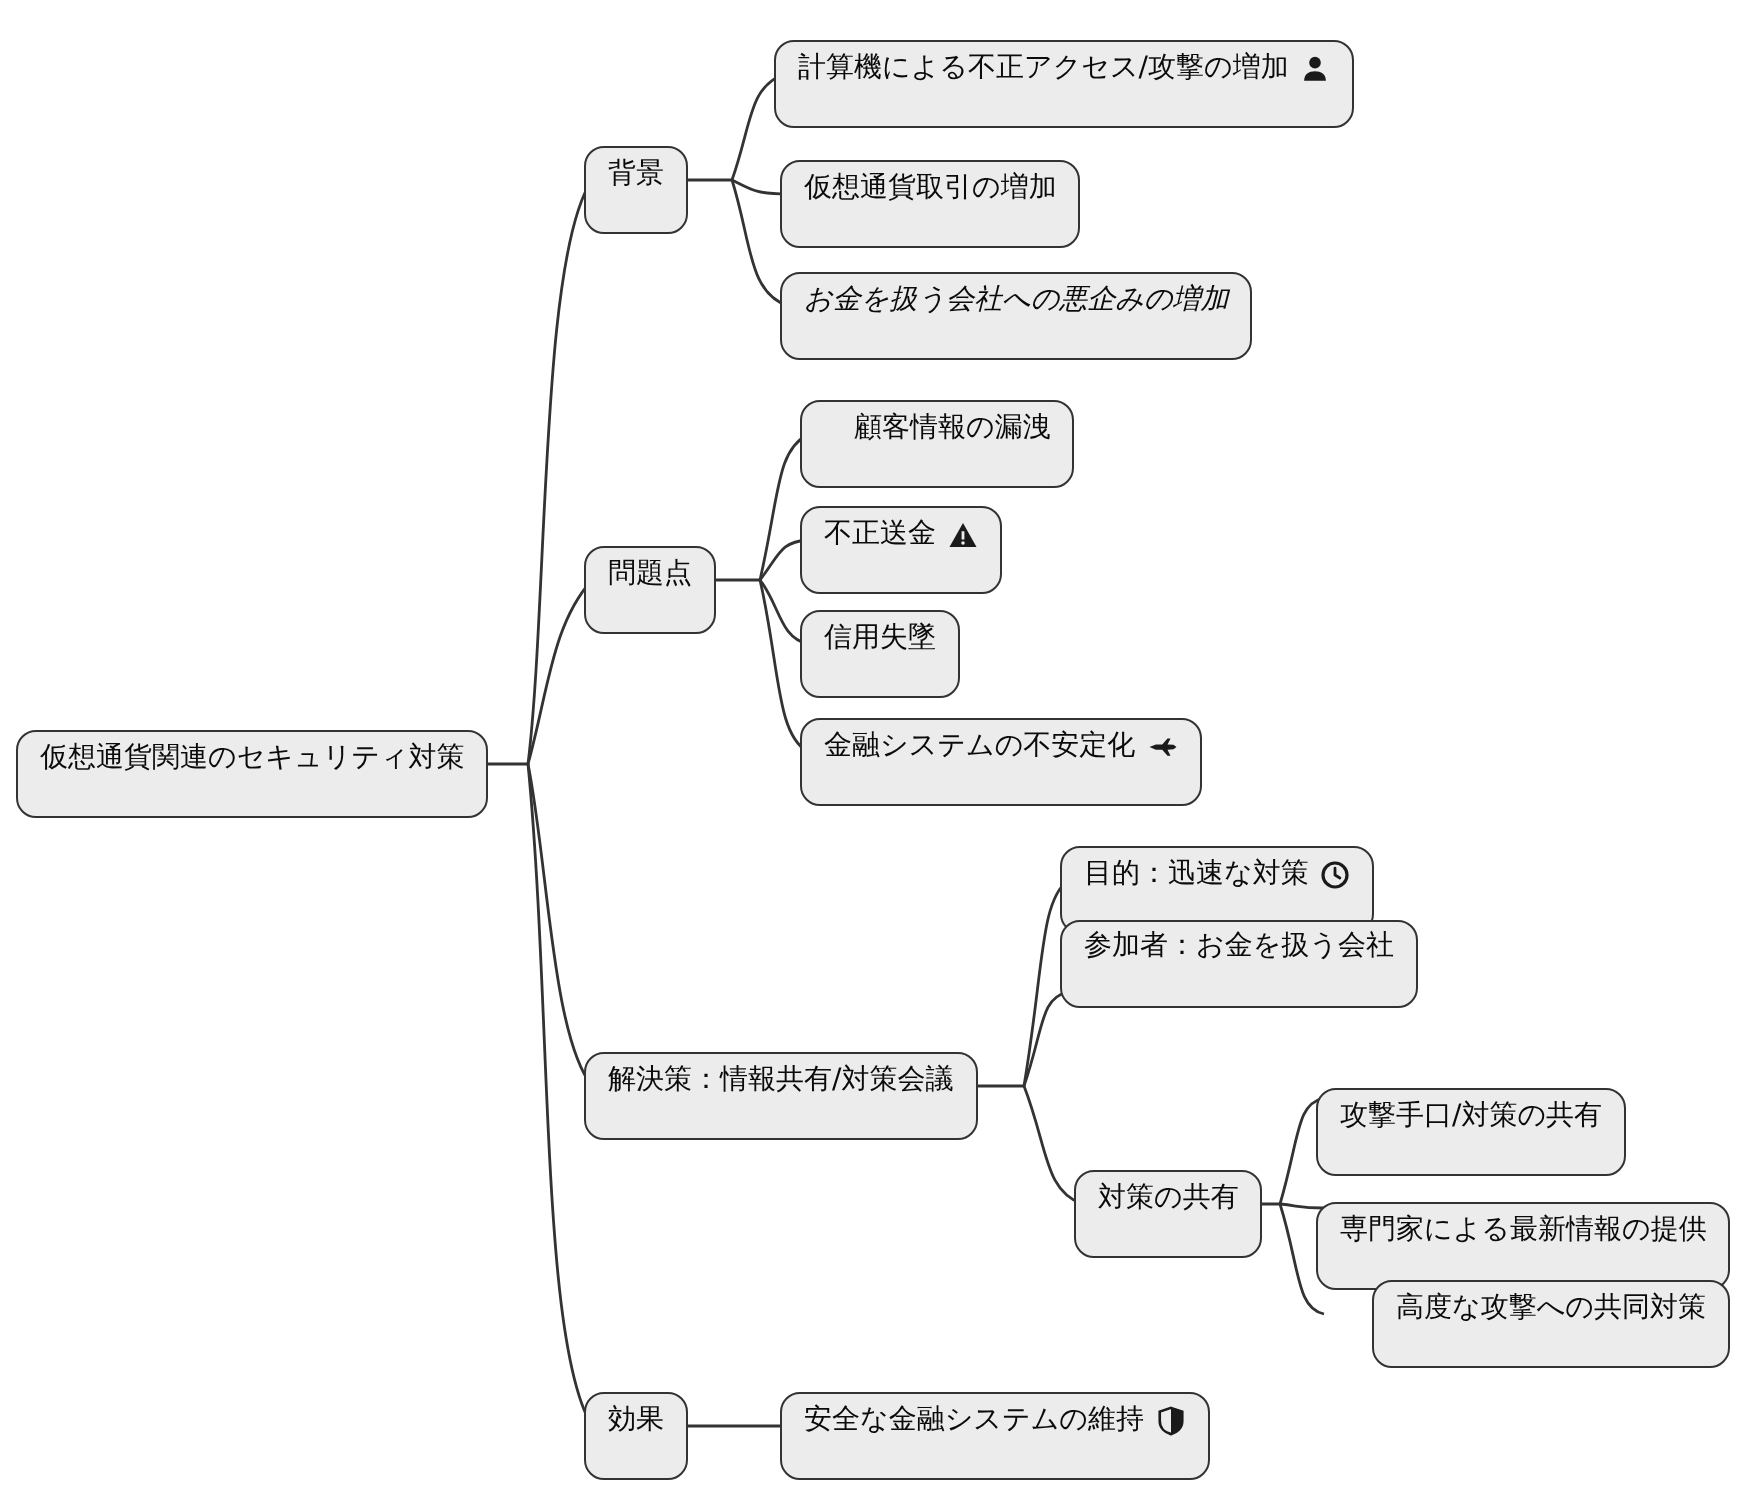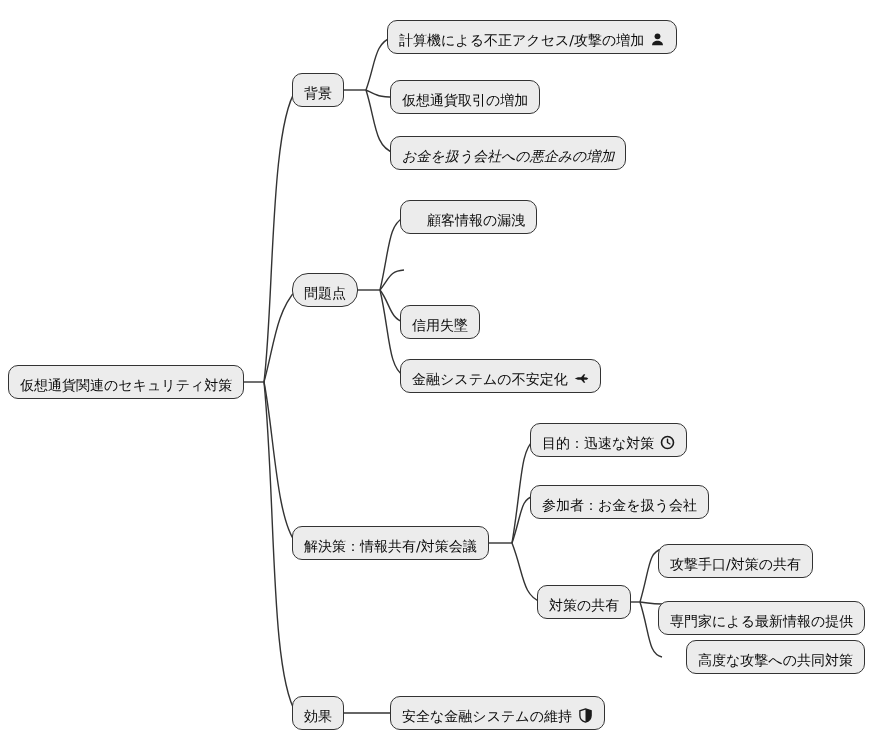--- a/index.html
+++ b/index.html
@@ -6,22 +6,22 @@
   body{
     width:876px;height:752px;position:relative;overflow:hidden;
     font-family:"DejaVu Sans","Liberation Sans",sans-serif;
     color:#111111;
   }
   .canvas{position:absolute;inset:0;}
   svg.edges{position:absolute;left:0;top:0;}
   svg.edges path{fill:none;stroke:#333333;stroke-width:1.4;}
   .node{
     position:absolute;
-    display:flex;align-items:flex-end;gap:6px;
-    box-sizing:border-box;height:34px;
+    display:flex;align-items:flex-start;gap:6px;
+    box-sizing:border-box;height:44px;
     padding:6px 11px;
     background:#ececec;
     border:1.6px solid #333333;
     border-radius:10px;
     font-size:14px;line-height:1;
     white-space:nowrap;color:#0b0b0b;
   }
   .node .lbl{display:inline-block;}
   .node .ic{display:inline-flex;align-items:center;justify-content:center;width:15px;height:15px;}
   .node .ic svg{display:block;width:15px;height:15px;}
@@ -79,25 +79,35 @@
         </svg>
     </span>
   </div>
   <div class="node" style="left:390px;top:80px;">
     <span class="lbl">仮想通貨取引の増加</span>
   </div>
   <div class="node" style="left:390px;top:136px;font-style:italic;">
     <span class="lbl">お金を扱う会社への悪企みの増加</span>
   </div>
 
-  <div class="node" style="left:292px;top:273px;border-radius:16px;">
+  <div class="node" style="left:292px;top:273px;">
     <span class="lbl">問題点</span>
   </div>
   <div class="node" style="left:400px;top:200px;padding-left:26px;">
     <span class="lbl">顧客情報の漏洩</span>
+  </div>
+  <div class="node" style="left:400px;top:253px;">
+    <span class="lbl">不正送金</span>
+    <span class="ic">
+      <svg viewBox="0 0 16 16">
+          <path d="M8,1.6 L15.2,14.4 H0.8 Z" fill="#1a1a1a"></path>
+          <rect x="7.25" y="6" width="1.5" height="4.4" fill="#ececec"></rect>
+          <circle cx="8" cy="12.3" r="0.95" fill="#ececec"></circle>
+        </svg>
+    </span>
   </div>
   <div class="node" style="left:400px;top:305px;">
     <span class="lbl">信用失墜</span>
   </div>
   <div class="node" style="left:400px;top:359px;">
     <span class="lbl">金融システムの不安定化</span>
     <span class="ic">
       <svg viewBox="0 0 16 16">
           <path d="M0.8,8 L4.2,6.6 L7.6,6.6 L10.4,3.4 L12,3.4 L10.4,6.6 L13.6,6.8 L15.2,8 L13.6,9.2 L10.4,9.4 L12,12.6 L10.4,12.6 L7.6,9.4 L4.2,9.4 Z" fill="#1a1a1a"></path>
         </svg>
@@ -109,21 +119,21 @@
   </div>
   <div class="node" style="left:530px;top:423px;">
     <span class="lbl">目的：迅速な対策</span>
     <span class="ic">
       <svg viewBox="0 0 16 16">
           <circle cx="8" cy="8" r="6.4" fill="none" stroke="#1a1a1a" stroke-width="1.7"></circle>
           <path d="M8,8 L8,4.4 M8,8 L10.6,9.6" stroke="#1a1a1a" stroke-width="1.5" fill="none" stroke-linecap="round"></path>
         </svg>
     </span>
   </div>
-  <div class="node" style="left:530px;top:485px;">
+  <div class="node" style="left:530px;top:460px;font-family:Liberation Serif, serif;">
     <span class="lbl">参加者：お金を扱う会社</span>
   </div>
   <div class="node" style="left:537px;top:585px;">
     <span class="lbl">対策の共有</span>
   </div>
   <div class="node" style="left:658px;top:532px;margin-top:12px;">
     <span class="lbl">攻撃手口/対策の共有</span>
   </div>
   <div class="node" style="left:658px;top:556px;margin-top:45px;">
     <span class="lbl">専門家による最新情報の提供</span>

